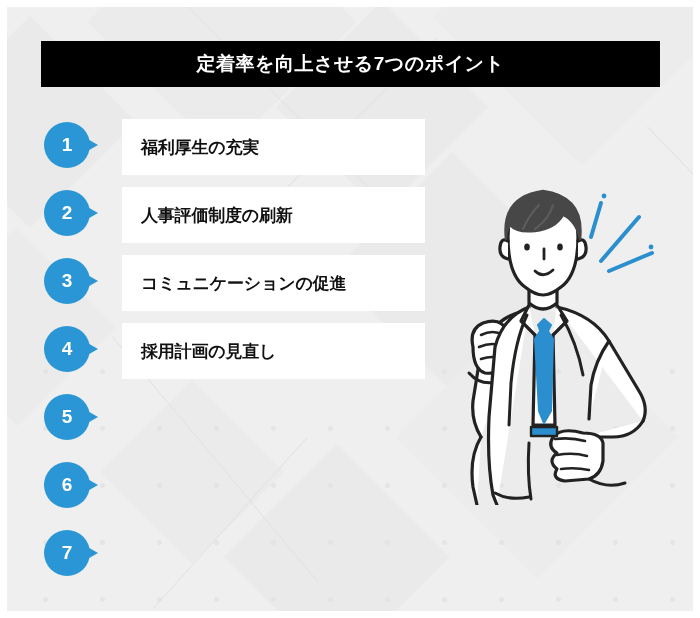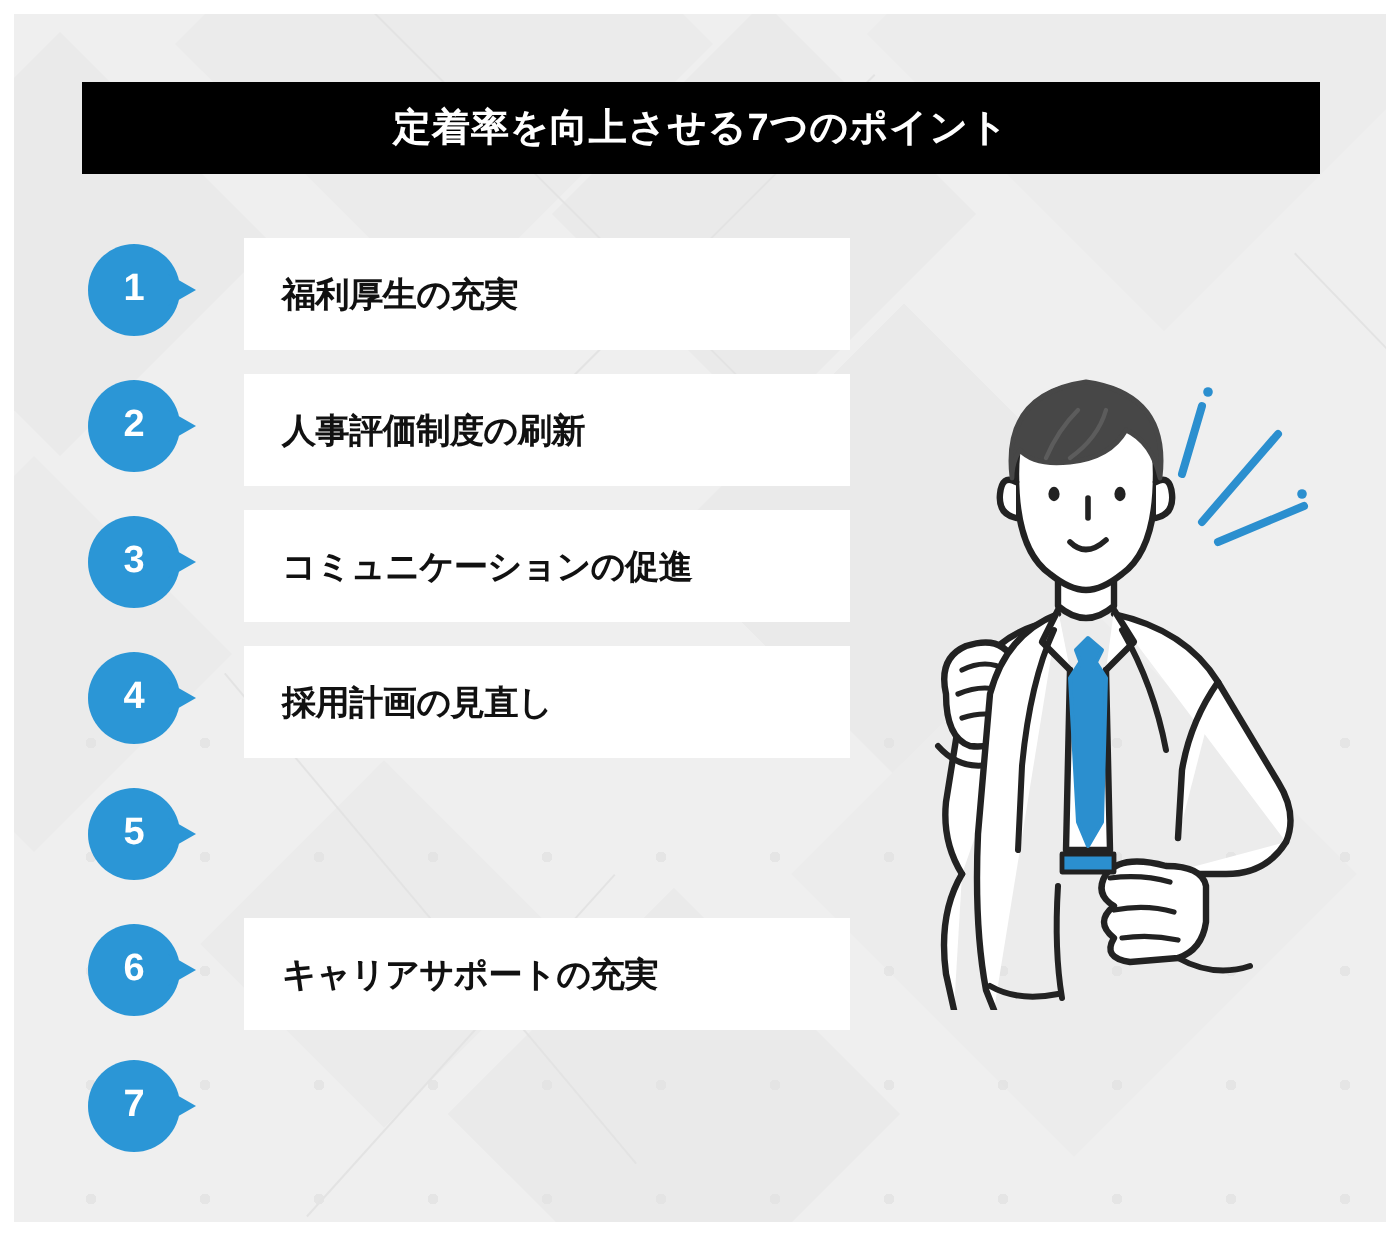--- a/index.html
+++ b/index.html
@@ -240,23 +240,20 @@
           <span class="num">5</span>
         </div>
         <div class="badge-tail"></div>
       </div>
 
       <div class="row">
         <div class="badge">
           <span class="num">6</span>
         </div>
         <div class="badge-tail"></div>
-        <div class="card">
-          <span class="label">キャリアサポートの充実</span>
-        </div>
       </div>
 
       <div class="row">
         <div class="badge">
           <span class="num">7</span>
         </div>
         <div class="badge-tail"></div>
       </div>
 
     </div>

